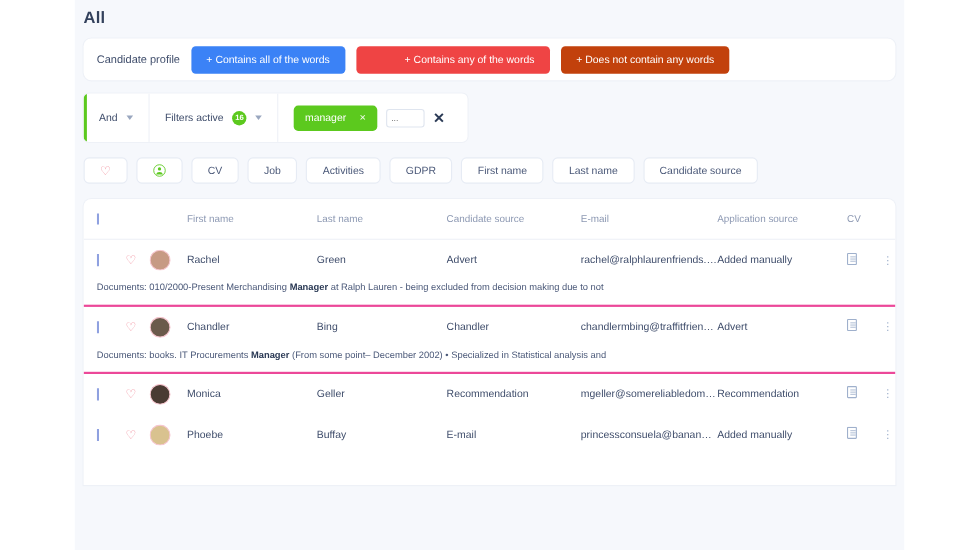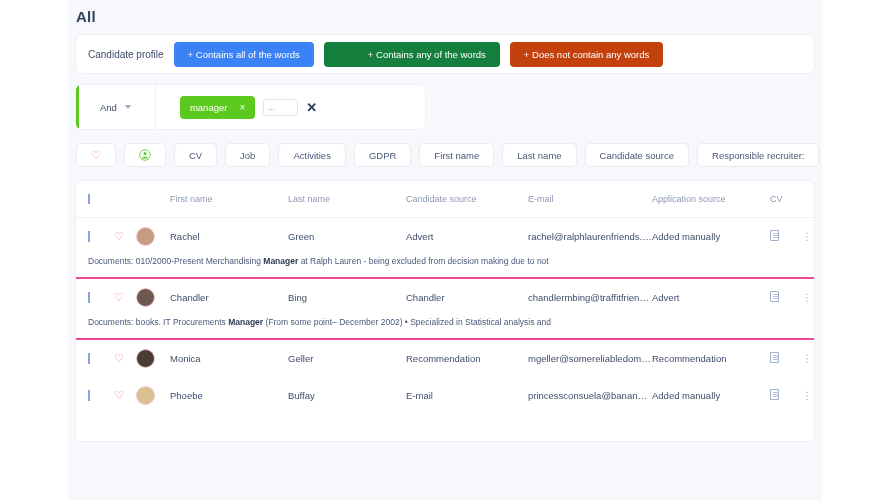--- a/index.html
+++ b/index.html
@@ -31,29 +31,29 @@
   }
 
   
   .cond-card { display:flex; align-items:center; height:38px; padding:0 12px; gap:10px;
                box-shadow: 0 0 0 1px #eef1f7; }
   .cond-label { font-size:10px; color:#3f4d6b; white-space:nowrap; }
   .pill { border:none; border-radius:4px; color:#fff; font-size:9.5px;
           padding:7px 14px; white-space:nowrap; cursor:pointer;
           font-family:"Liberation Sans", sans-serif; }
   .pill.green  { background:#3b82f6; }
-  .pill.orange { background:#15803d;padding-left:44px; }
+  .pill.orange { background:#ef4444;padding-left:44px; }
   .pill.red    { background:#c2410c; }
 
   
   .filter-card { position:relative; display:flex; align-items:center; height:44px;
                  width:349px; margin:12px 8px 0 8px; background:#fff; border-radius:5px;
                  box-shadow:0 0 0 1px #eef1f7; overflow:hidden; }
   .accent { position:absolute; left:0; top:0; width:3px; height:100%; background:#5cc91e; }
-  .fb-seg { display:flex; align-items:center; height:100%; padding:0 24px; gap:8px;
+  .fb-seg { display:flex; align-items:center; height:100%; padding:0 14px; gap:8px;
             border-right:1px solid #eef1f7; }
   .fb-seg:last-child { border-right:none; }
   .fb-text { font-size:9.5px; color:#3f4d6b; }
   .caret { width:0;height:0;border-left:3.5px solid transparent;border-right:3.5px solid transparent;
            border-top:4px solid #9aa7bf; }
   .badge { width:13px;height:13px;border-radius:50%;background:#5cc91e;color:#fff;
            font-size:7px;display:flex;align-items:center;justify-content:center;font-weight:bold; }
   .tag-chip { display:flex;align-items:center;gap:12px;background:#5cc91e;color:#fff;
               border-radius:4px;padding:6px 10px;font-size:9.5px;cursor:pointer; }
   .tag-x { font-size:10px; opacity:.9; }
@@ -117,20 +117,25 @@
       <button class="pill red">+ Does not contain any words</button>
     </div>
 
     <div class="filter-card">
       <div class="accent"></div>
       <div class="fb-seg">
         <span class="fb-text">And</span>
         <span class="caret"></span>
       </div>
       <div class="fb-seg">
+        <span class="fb-text">Filters active</span>
+        <span class="badge">16</span>
+        <span class="caret"></span>
+      </div>
+      <div class="fb-seg">
         <span class="tag-chip">
           <span>manager</span>
           <span class="tag-x">×</span>
         </span>
         <input class="mini-input" placeholder="..." style="">
         <span class="clear-x">✕</span>
       </div>
     </div>
 
     <div class="chips">
@@ -144,21 +149,20 @@
           <path d="M5.6 19.2a6.9 6.9 0 0 1 12.8 0z" fill="#5cc91e"></path>
         </svg>
       </div>
       <div class="chip">CV</div>
       <div class="chip">Job</div>
       <div class="chip">Activities</div>
       <div class="chip">GDPR</div>
       <div class="chip">First name</div>
       <div class="chip">Last name</div>
       <div class="chip">Candidate source</div>
-      <div class="chip">Responsible recruiter:</div>
 
     </div>
 
     <div class="table-card">
 
       <div class="trow thead">
         <div class="cell c-check">
           <span class="chk"></span>
         </div>
         <div class="cell c-fav"></div>

